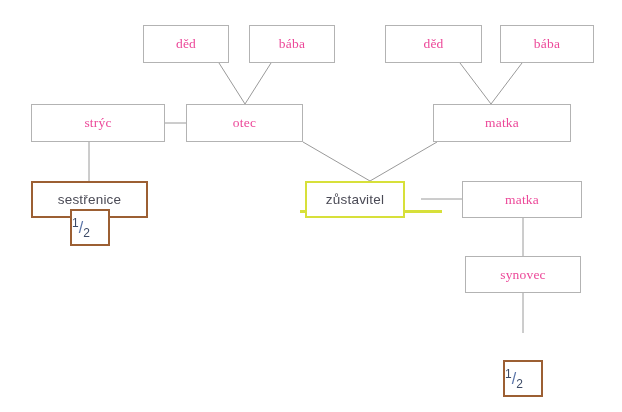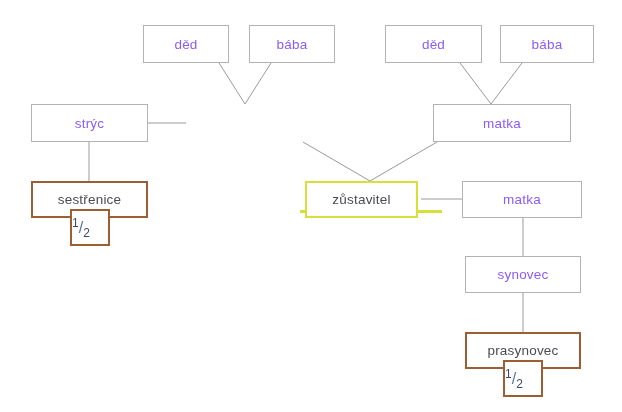--- a/index.html
+++ b/index.html
@@ -32,21 +32,22 @@
     justify-content: center;
     background: #ffffff;
     border: 1px solid #b3b3b3;
     color: #9a9a9a;
     font-size: 13.5px;
     letter-spacing: 0.2px;
     z-index: 2;
   }
   .node.plain {
     border-color: #b3b3b3;
-    color: #8b5cf6;
+    color: #ec4899;
+    font-family: Liberation Serif, serif;
   }
   .node.heir {
     border: 2px solid #9c5f33;
     color: #4a4a55;
   }
   .node.decedent {
     border: 2px solid #d7e03a;
     color: #4a4a55;
     z-index: 4;
   }
@@ -116,52 +117,52 @@
   </div>
 
   <div class="node plain" style="left:385px; top:25px; width:97px; height:38px;">
     <span>děd</span>
   </div>
 
   <div class="node plain" style="left:500px; top:25px; width:94px; height:38px;">
     <span>bába</span>
   </div>
 
-  <div class="node plain" style="left:31px; top:104px; width:117px; height:38px;">
+  <div class="node plain" style="left:31px; top:104px; width:134px; height:38px;">
     <span>strýc</span>
   </div>
 
+  <div class="node plain" style="left:186px; top:104px; width:117px; height:38px;">
+    <span>otec</span>
+  </div>
 
   <div class="node plain" style="left:433px; top:104px; width:138px; height:38px;">
     <span>matka</span>
   </div>
 
   <div class="node heir" style="left:31px; top:181px; width:117px; height:37px;">
     <span>sestřenice</span>
   </div>
 
   <div class="fraction-badge" style="left:70px; top:209px; width:40px; height:37px;">
     <span class="frac"><span class="num">1</span><span class="sl">/</span><span class="den">2</span></span>
   </div>
 
   <div class="decedent-underline" style="left:300px; top:210px; width:142px;"></div>
 
-  <div class="node decedent" style="left:305px; top:181px; width:113px; height:37px;">
+  <div class="node decedent" style="left:305px; top:181px; width:100px; height:37px;">
     <span>zůstavitel</span>
   </div>
 
   <div class="node plain" style="left:462px; top:181px; width:120px; height:37px;">
     <span>matka</span>
   </div>
 
   <div class="node plain" style="left:465px; top:256px; width:116px; height:37px;">
     <span>synovec</span>
   </div>
 
-  <div class="node heir" style="left:465px; top:332px; width:116px; height:37px;">
-    <span>prasynovec</span>
-  </div>
 
   <div class="fraction-badge" style="left:503px; top:360px; width:40px; height:37px;">
     <span class="frac"><span class="num">1</span><span class="sl">/</span><span class="den">2</span></span>
   </div>
 
 </div>
 
 </body></html>

